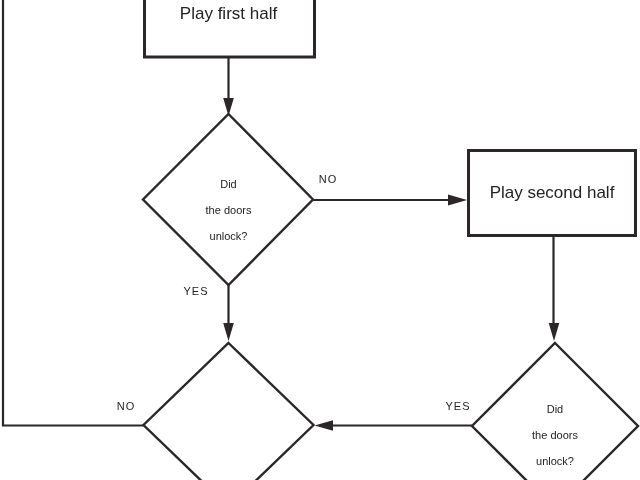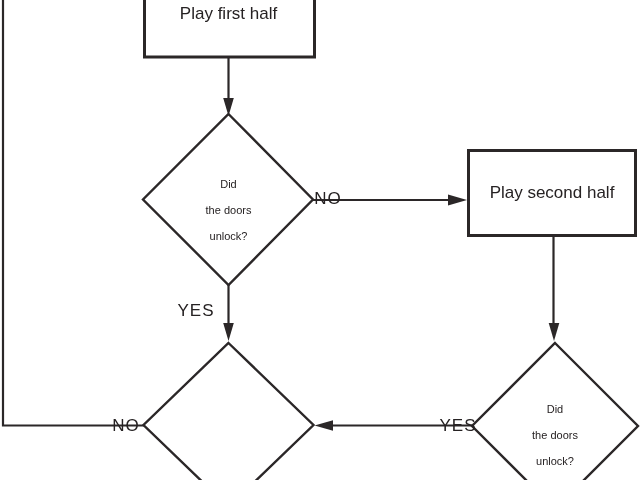--- a/index.html
+++ b/index.html
@@ -29,21 +29,21 @@
   svg .line    { stroke-width: 2.2; }
   svg .head    { fill: #2b2728; stroke: none; }
   .txt {
     position: absolute;
     color: #262223;
     text-align: center;
     white-space: pre-line;
   }
   .process-label  { font-size: 17px; }
   .decision-label { font-size: 11px; line-height: 26px; }
-  .edge-label     { font-size: 17px; letter-spacing: 1px; line-height: 18px; margin-top: 20px; }
+  .edge-label     { font-size: 11px; letter-spacing: 1px; line-height: 18px; }
 
   .lbl-box1 { left: 144px; top: 2px;   width: 169px; height: 24px; line-height: 24px; }
   .lbl-d1   { left: 158px; top: 171px; width: 141px; }
   .lbl-no1  { left: 306px; top: 170px; width: 44px; }
   .lbl-box2 { left: 468px; top: 150px; width: 168px; height: 86px; line-height: 86px; }
   .lbl-yes1 { left: 174px; top: 282px; width: 44px; }
   .lbl-d2   { left: 485px; top: 396px; width: 140px; }
   .lbl-yes2 { left: 436px; top: 397px; width: 44px; }
   .lbl-d3   { left: 158px; top: 387px; width: 141px; }
   .lbl-no2  { left: 104px; top: 397px; width: 44px; }

